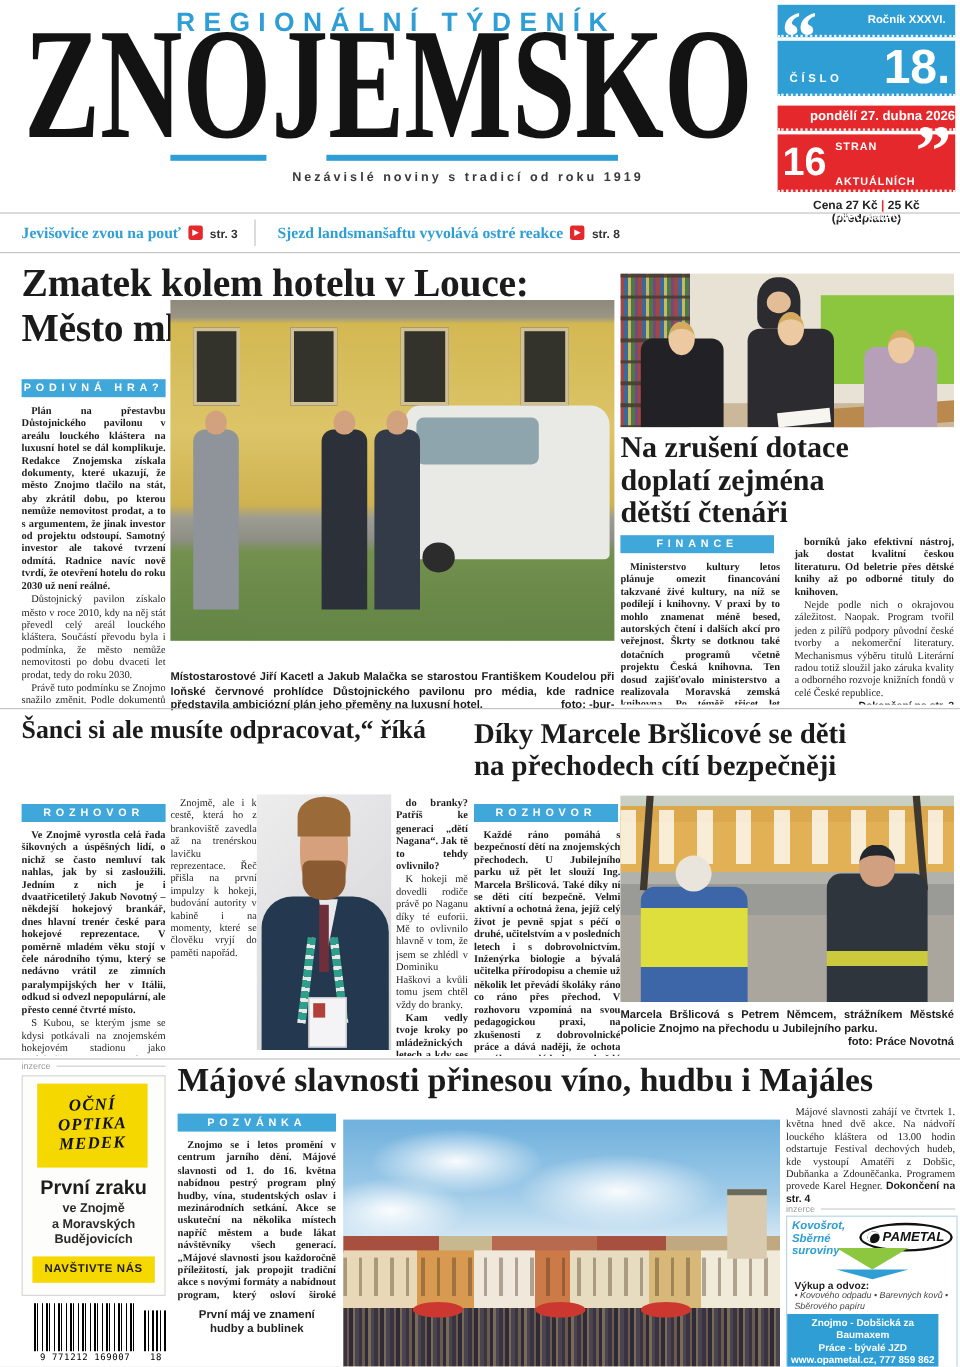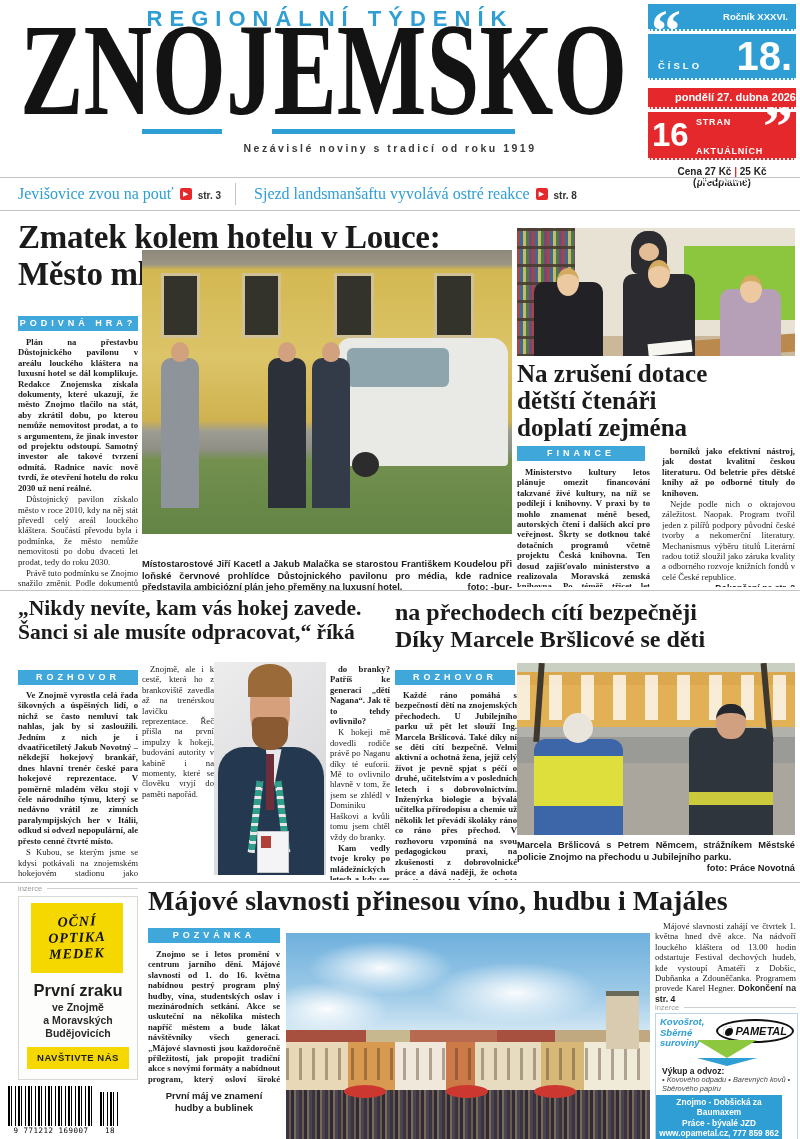--- a/index.html
+++ b/index.html
@@ -38,21 +38,21 @@
           font-weight:bold;font-size:9px;letter-spacing:.8px;}
   .closeq{position:absolute;right:3px;top:-16px;font-family:"Liberation Serif",serif;
           font-weight:bold;font-size:60px;line-height:60px;}
   .price{margin-top:6px;text-align:center;color:#222;font-weight:bold;font-size:10px;}
   .psep{color:#e5282c;}
   
   .teaserbar{position:absolute;left:0;top:177px;width:800px;height:32px;
              border-top:1px solid #c4c4c4;border-bottom:1px solid #c4c4c4;
              display:flex;align-items:center;}
   .teaser{display:flex;align-items:baseline;gap:6px;padding:0 14px 0 18px;}
-  .ttext{color:#2e9ed5;font-weight:normal;font-size:16px;font-family:"Liberation Serif",serif;}
+  .ttext{color:#2e9ed5;font-weight:bold;font-size:13px;font-family:"Liberation Serif",serif;}
   .play{align-self:center;width:12px;height:12px;background:#e5282c;color:#fff;font-size:7px;
         line-height:12px;text-align:center;border-radius:2px;font-family:"DejaVu Sans",sans-serif;}
   .tpage{font-family:"Liberation Sans",sans-serif;font-weight:bold;font-size:10px;color:#333;}
   .tdivider{width:1px;height:22px;background:#c4c4c4;}
   
   .headline{position:absolute;font-weight:bold;color:#1b1b1b;font-family:"Liberation Serif",serif;}
   .h-lead{left:18px;top:219px;width:500px;font-size:33px;line-height:37px;letter-spacing:-.3px;}
   .h-fin{left:517px;top:360px;width:278px;font-size:25px;line-height:27px;}
   .h-hockey{left:18px;top:596px;width:390px;font-size:21.5px;line-height:24px;}
   .h-marcela{left:395px;top:599px;width:405px;font-size:24px;line-height:26.5px;}
@@ -175,21 +175,21 @@
   .ad-medek{position:absolute;left:18px;top:896px;width:118px;height:182px;background:#fdfdfb;
             border:1px solid #d8d8d8;font-family:"Liberation Sans",sans-serif;text-align:center;}
   .medek-logo{position:absolute;left:12px;top:6px;width:92px;height:70px;background:#f5d800;
               color:#111;font-weight:bold;display:flex;flex-direction:column;justify-content:center;}
   .medek-logo div{font-family:"Liberation Serif",serif;font-style:italic;font-size:14px;line-height:16px;
                   letter-spacing:1px;transform:rotate(-2deg);}
   .medek-title{position:absolute;left:0;width:118px;top:84px;font-weight:bold;font-size:16.5px;color:#1d1d1d;}
   .medek-lines{position:absolute;left:0;width:118px;top:104px;font-weight:bold;font-size:10.5px;line-height:13px;color:#2a2a2a;}
   .medek-btn{position:absolute;left:8px;right:8px;bottom:10px;height:22px;background:#f5d800;
              font-weight:bold;font-size:9.5px;line-height:22px;color:#1d1d1d;letter-spacing:.5px;}
-  .barcode{position:absolute;left:8px;top:1086px;width:116px;display:flex;align-items:flex-end;gap:6px;
+  .barcode{position:absolute;left:28px;top:1086px;width:116px;display:flex;align-items:flex-end;gap:6px;
            font-family:"DejaVu Sans Mono",monospace;}
   .bars{height:40px;background:repeating-linear-gradient(90deg,#000 0 2px,#fff 2px 3px,#000 3px 4px,#fff 4px 7px,#000 7px 8px,#fff 8px 10px);}
   .bc-main{width:86px;} .bc-addon{width:20px;}
   .bars-sm{height:34px;}
   .bc-digits{font-size:7.5px;text-align:center;color:#000;letter-spacing:.5px;}
   .ad-opametal{position:absolute;left:655px;top:1013px;width:141px;height:126px;background:#fff;
                border:1px solid #bcd6e8;font-family:"Liberation Sans",sans-serif;}
   .op-top{display:flex;justify-content:space-between;padding:3px 3px 0 4px;}
   .op-left div{color:#2e9ed5;font-weight:bold;font-style:italic;font-size:9.5px;line-height:10.5px;}
   .op-logo{margin-top:2px;height:20px;padding:0 5px;border:2px solid #111;border-radius:50%;
@@ -289,37 +289,36 @@
     <i class="pl-table"></i>
     <i class="pl-shelf"></i>
     <i class="pl-woman"></i>
     <i class="pl-kid pl-k1"></i>
     <i class="pl-kid pl-k2"></i>
     <i class="pl-kid pl-k3"></i>
     <i class="pl-paper"></i>
   </div>
   <div class="headline h-fin">
     <div>Na zrušení dotace</div>
+    <div>doplatí zejména</div>
     <div>dětští čtenáři</div>
-    <div>doplatí zejména</div>
   </div>
   <div class="label lbl-fin">FINANCE</div>
   <div class="col col-finA">
     <p class="b">Ministerstvo kultury letos plánuje omezit financování takzvané živé kultury, na níž se podílejí i knihovny. V praxi by to mohlo znamenat méně besed, autorských čtení i dalších akcí pro veřejnost. Škrty se dotknou také dotačních programů včetně projektu Česká knihovna. Ten dosud zajišťovalo ministerstvo a realizovala Moravská zemská knihovna. Po téměř třicet let fungoval dle od-</p>
   </div>
   <div class="col col-finB">
     <p class="b">borníků jako efektivní nástroj, jak dostat kvalitní českou literaturu. Od beletrie přes dětské knihy až po odborné tituly do knihoven.</p>
     <p>Nejde podle nich o okrajovou záležitost. Naopak. Program tvořil jeden z pilířů podpory původní české tvorby a nekomerční literatury. Mechanismus výběru titulů Literární radou totiž sloužil jako záruka kvality a odborného rozvoje knižních fondů v celé České republice.</p>
     <p class="cont">Dokončení na str. 2</p>
   </div>
 
   <div class="hrule" style="top:590px"></div>
 
   <div class="headline h-hockey">
-    <div>„Nikdy nevíte, kam vás hokej zavede.</div>
     <div>Šanci si ale musíte odpracovat,“ říká</div>
   </div>
   <div class="label lbl-hockey">ROZHOVOR</div>
   <div class="col col-h1">
     <p class="b">Ve Znojmě vyrostla celá řada šikovných a úspěšných lidí, o nichž se často nemluví tak nahlas, jak by si zasloužili. Jedním z nich je i dvaatřicetiletý Jakub Novotný – někdejší hokejový brankář, dnes hlavní trenér české para hokejové reprezentace. V poměrně mladém věku stojí v čele národního týmu, který se nedávno vrátil ze zimních paralympijských her v Itálii, odkud si odvezl nepopulární, ale přesto cenné čtvrté místo.</p>
     <p>S Kubou, se kterým jsme se kdysi potkávali na znojemském hokejovém stadionu jako spoluhráči, jsme si v rozhovoru přirozeně tykali a vrátili se nejen k jeho hokejovým začátkům ve</p>
   </div>
   <div class="col col-h2">
     <p>Znojmě, ale i k cestě, která ho z brankoviště zavedla až na trenérskou lavičku reprezentace. Řeč přišla na první impulzy k hokeji, budování autority v kabině i na momenty, které se člověku vryjí do paměti napořád.</p>
   </div>
@@ -333,22 +332,22 @@
     <i class="pp-badge"></i>
   </div>
   <div class="col col-h3">
     <p class="b">do branky? Patříš ke generaci „dětí Nagana“. Jak tě to tehdy ovlivnilo?</p>
     <p>K hokeji mě dovedli rodiče právě po Naganu díky té euforii. Mě to ovlivnilo hlavně v tom, že jsem se zhlédl v Dominiku Haškovi a kvůli tomu jsem chtěl vždy do branky.</p>
     <p class="b">Kam vedly tvoje kroky po mládežnických letech a kdy ses začal víc profilovat jako trenér než jako hráč?</p>
 
   </div>
 
   <div class="headline h-marcela">
+    <div>Díky Marcele Bršlicové se děti</div>
     <div>na přechodech cítí bezpečněji</div>
-    <div>Díky Marcele Bršlicové se děti</div>
   </div>
   <div class="label lbl-marcela">ROZHOVOR</div>
   <div class="col col-m">
     <p class="b">Každé ráno pomáhá s bezpečností dětí na znojemských přechodech. U Jubilejního parku už pět let slouží Ing. Marcela Bršlicová. Také díky ní se děti cítí bezpečně. Velmi aktivní a ochotná žena, jejíž celý život je pevně spjat s péčí o druhé, učitelstvím a v posledních letech i s dobrovolnictvím. Inženýrka biologie a bývalá učitelka přírodopisu a chemie už několik let převádí školáky ráno co ráno přes přechod. V rozhovoru vzpomíná na svou pedagogickou praxi, na zkušenosti z dobrovolnické práce a dává naději, že ochota pomáhat a malá laskavost každý den mění svět k lepšímu.</p>
 
   </div>
   <div class="photo photo-street">
     <i class="ps-win"></i>
     <i class="ps-tree ps-t1"></i>
     <i class="ps-tree ps-t2"></i>

